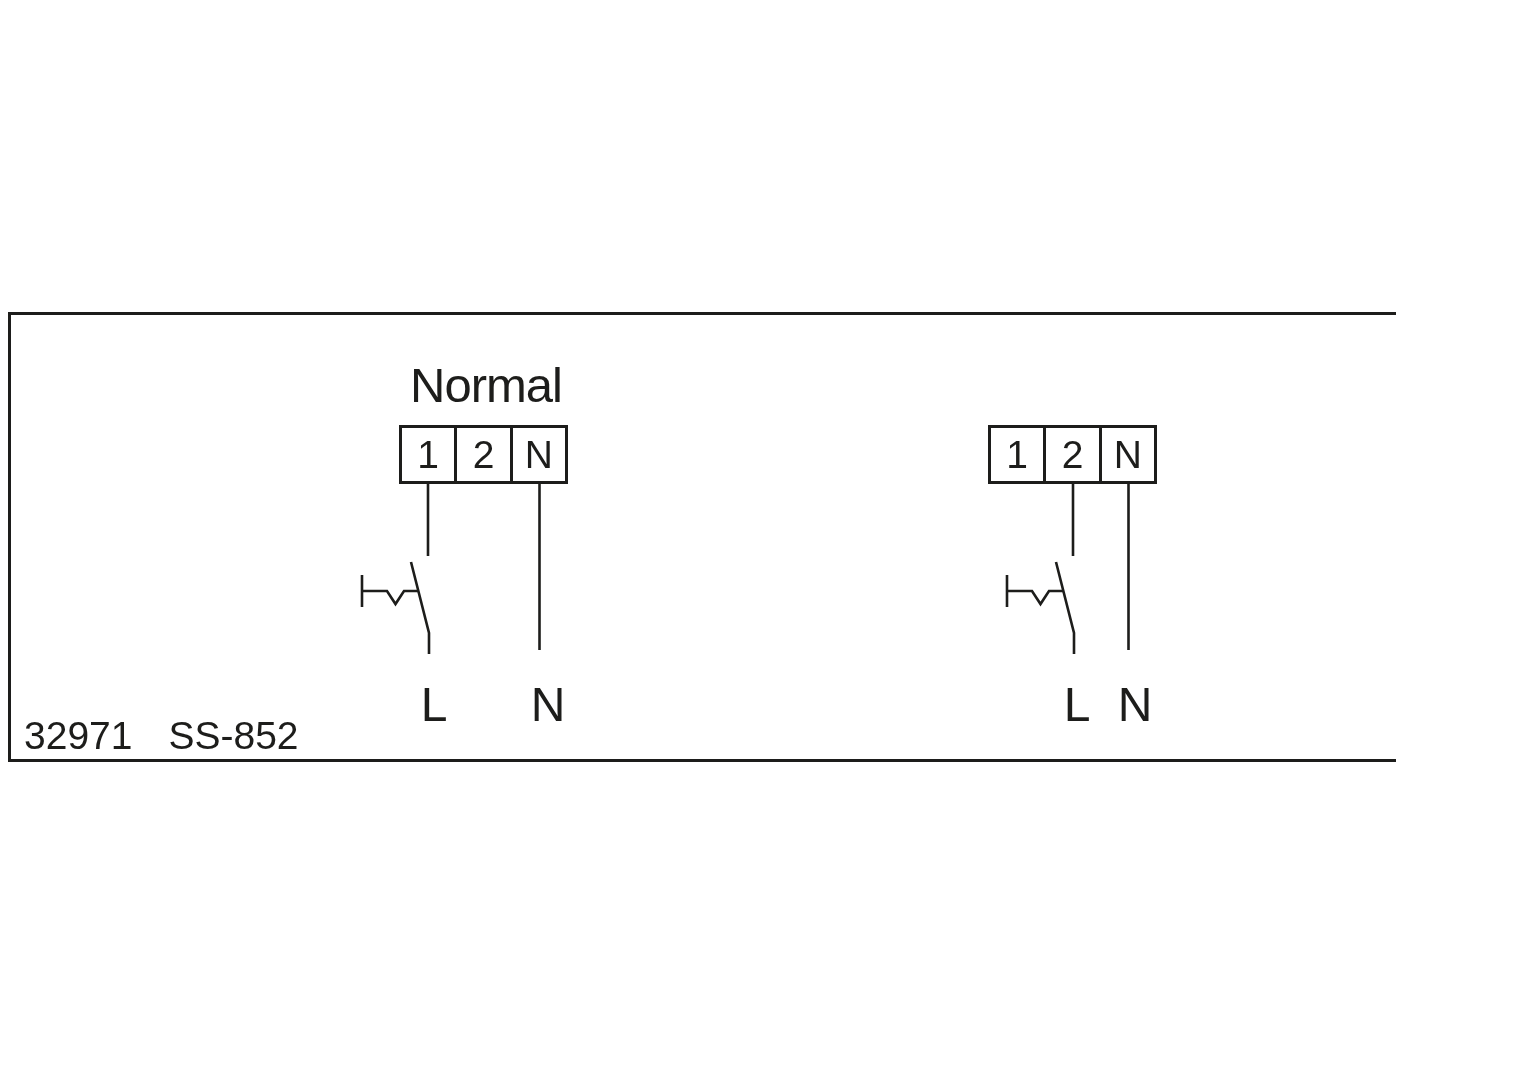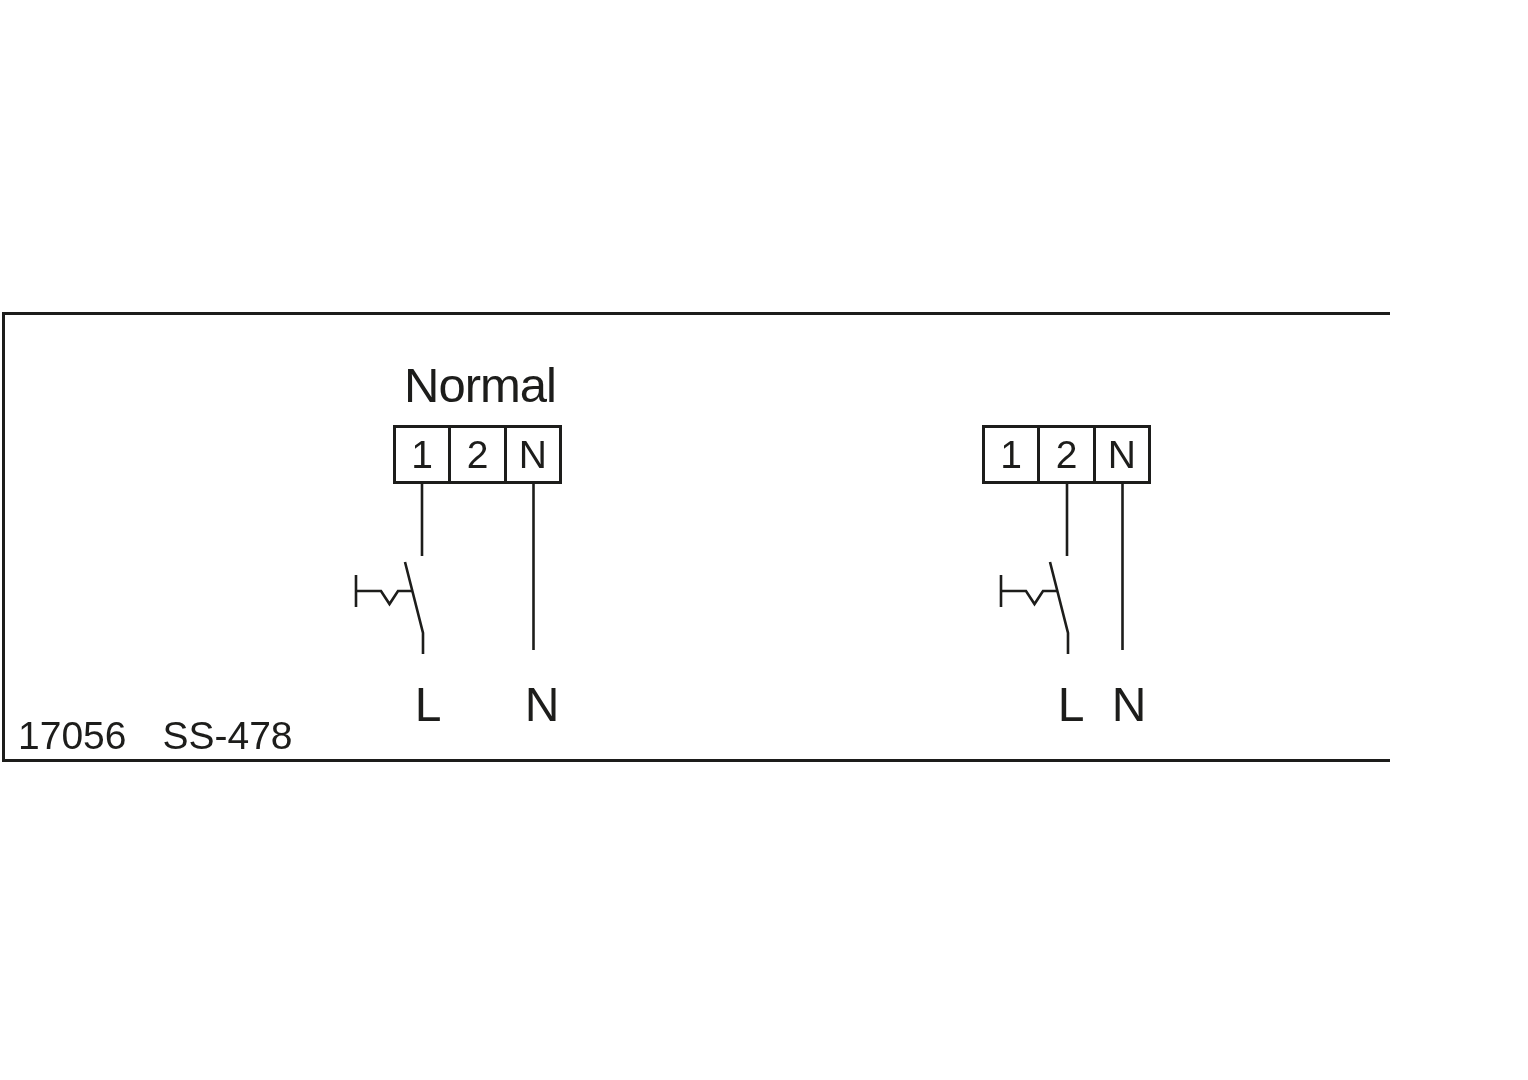--- a/index.html
+++ b/index.html
@@ -11,20 +11,21 @@
     background: var(--bg);
     font-family: "Liberation Sans", sans-serif;
     color: var(--line);
   }
   .canvas {
     position: relative;
     width: 1390px;
     height: 1080px;
     background: var(--bg);
     overflow: hidden;
+    margin-left: 6px;
   }
   .frame {
     position: absolute;
     left: 2px;
     top: 312px;
     width: 1523px;
     height: 450px;
     border: 3px solid var(--line);
     background: var(--bg);
   }
@@ -141,17 +142,17 @@
       <path d="M1122.5 484 L1122.5 650"></path>
     </g>
   </svg>
 
   <div class="wire-label lbl-l-normal">L</div>
   <div class="wire-label lbl-n-normal">N</div>
   <div class="wire-label lbl-l-reversed">L</div>
   <div class="wire-label lbl-n-reversed">N</div>
 
   <div class="footer">
-    <span>17056</span>
-    <span>SS-478</span>
+    <span>32971</span>
+    <span>SS-852</span>
   </div>
 
 </div>
 
 </body></html>

